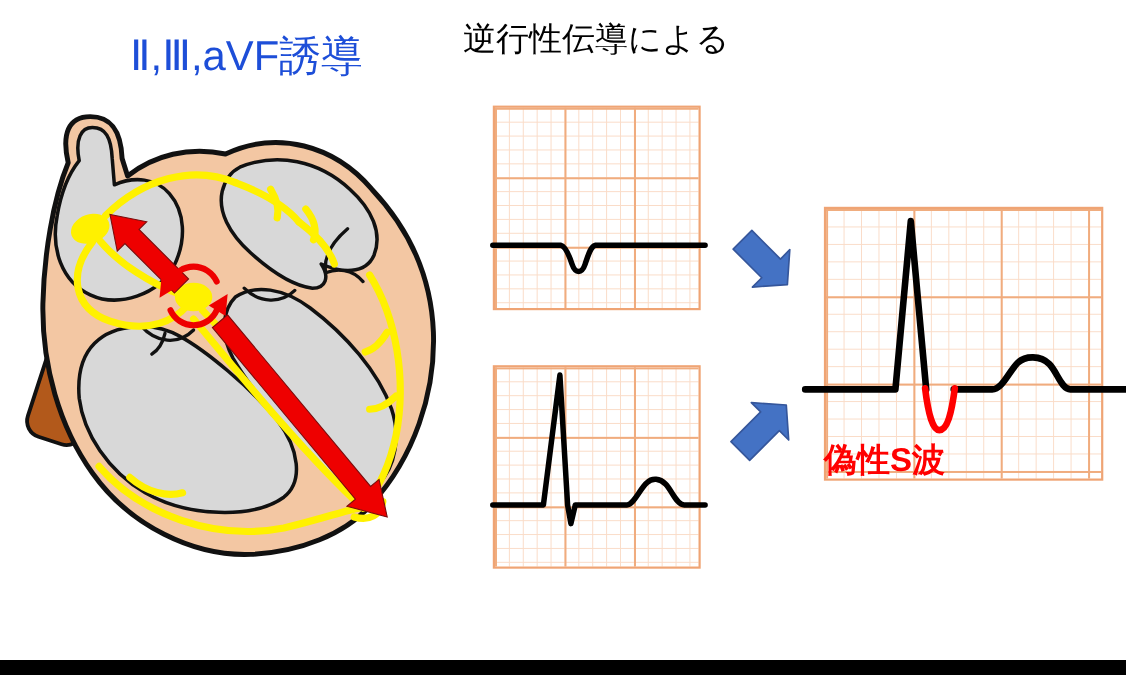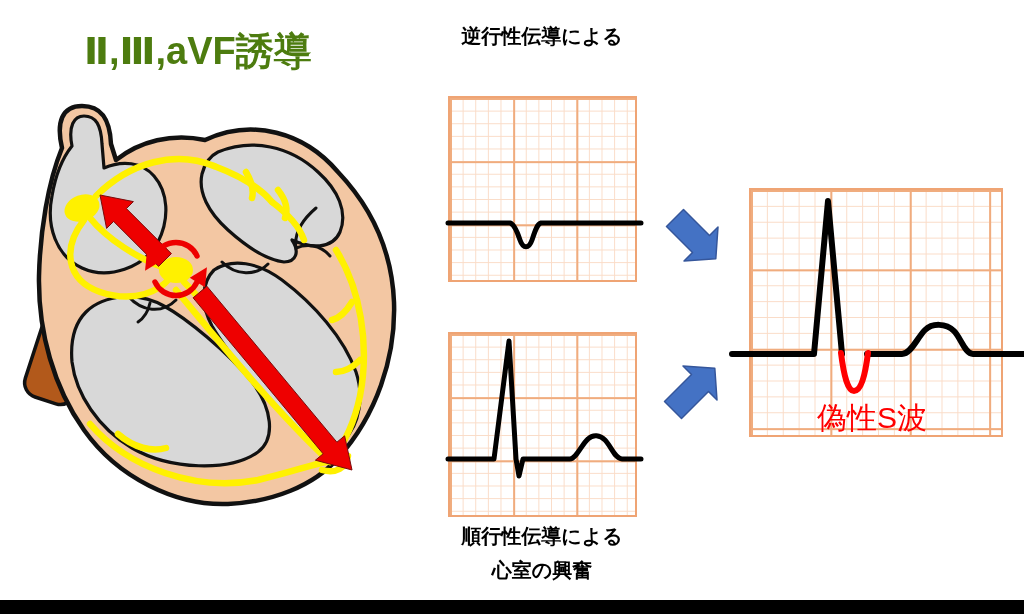--- a/index.html
+++ b/index.html
@@ -3,26 +3,26 @@
 <meta charset="utf-8">
 <style>
   * { margin:0; padding:0; box-sizing:border-box; }
   html,body { background:#888; }
   .canvas {
     position:relative; width:1024px; height:614px; background:#ffffff;
     overflow:hidden; font-family:"Liberation Sans","DejaVu Sans",sans-serif;
   }
   .page-title {
     position:absolute; left:84px; top:26px; width:280px;
-    font-size:38px; font-weight:bold; color:#4d7c0f; letter-spacing:0px;
-    white-space:nowrap; z-index:3;
+    font-size:38px; font-weight:normal; color:#1d4ed8; letter-spacing:0px;
+    white-space:nowrap; z-index:3;text-align:center;
   }
   .panel-label {
     position:absolute; width:300px; text-align:center; z-index:3;
-    font-size:20px; font-weight:bold; color:#000; line-height:34px;
+    font-size:30px; font-weight:normal; color:#000; line-height:34px;
   }
   .panel-label.top-label { left:392px; top:19px; }
   .panel-label.bottom-label { left:392px; top:519px; }
   .ecg {
     position:absolute; z-index:2; background-color:#fff;
     border:2px solid #efa474;
     background-image:
       linear-gradient(to right, #f0ac7e 1.6px, transparent 1.6px),
       linear-gradient(to bottom, #f0ac7e 1.6px, transparent 1.6px),
       linear-gradient(to right, #fadcc8 1.2px, transparent 1.2px),
@@ -32,44 +32,40 @@
     background-size: 63.2px 63.2px, 63.2px 63.2px, 12.64px 12.64px, 12.64px 12.64px;
   }
   .ecg.right {
     background-size: 79.4px 79.4px, 79.4px 79.4px, 15.88px 15.88px, 15.88px 15.88px;
   }
   #ecg-retrograde { left:448px; top:96px;  width:189px; height:186px; }
   #ecg-antegrade  { left:448px; top:332px; width:189px; height:185px; }
   #ecg-combined   { left:749px; top:188px; width:254px; height:249px; }
   .ecg svg { position:absolute; left:0; top:0; overflow:visible; }
   .pseudo-s-label {
-    position:absolute; left:749px; top:398px; width:178px; text-align:right;
-    font-size:30px; font-weight:normal; color:#ff0000; z-index:4; white-space:nowrap;
+    position:absolute; left:749px; top:398px; width:210px; text-align:left;
+    font-size:30px; font-weight:bold; color:#ff0000; z-index:4; white-space:nowrap;
   }
   .heart-layer { position:absolute; left:0; top:0; width:1024px; height:614px; z-index:1; }
   .bottom-bar {
     position:absolute; left:0; top:600px; width:1024px; height:14px;
     background:#000; z-index:5;
   }
 </style>
 </head>
 <body>
 
 <div class="canvas">
 
   <div class="page-title">Ⅱ,Ⅲ,aVF誘導</div>
 
   <div class="panel-label top-label">
     <div>逆行性伝導による</div>
   </div>
 
-  <div class="panel-label bottom-label">
-    <div>順行性伝導による</div>
-    <div>心室の興奮</div>
-  </div>
 
   <svg class="heart-layer" viewBox="0 0 1024 614" xmlns="http://www.w3.org/2000/svg">
 
     <g transform="rotate(18 65 350)">
       <rect x="36" y="296" width="52" height="108" rx="15" fill="#b2591b" stroke="#111" stroke-width="3.5"></rect>
     </g>
 
     <path d="M 62,148 C 56,122 62,106 82,106 C 102,106 110,120 111,144 L 116,160
          C 140,141 172,133 205,140 C 252,118 304,132 338,172
          C 372,208 392,252 394,302 C 396,358 376,416 338,458

